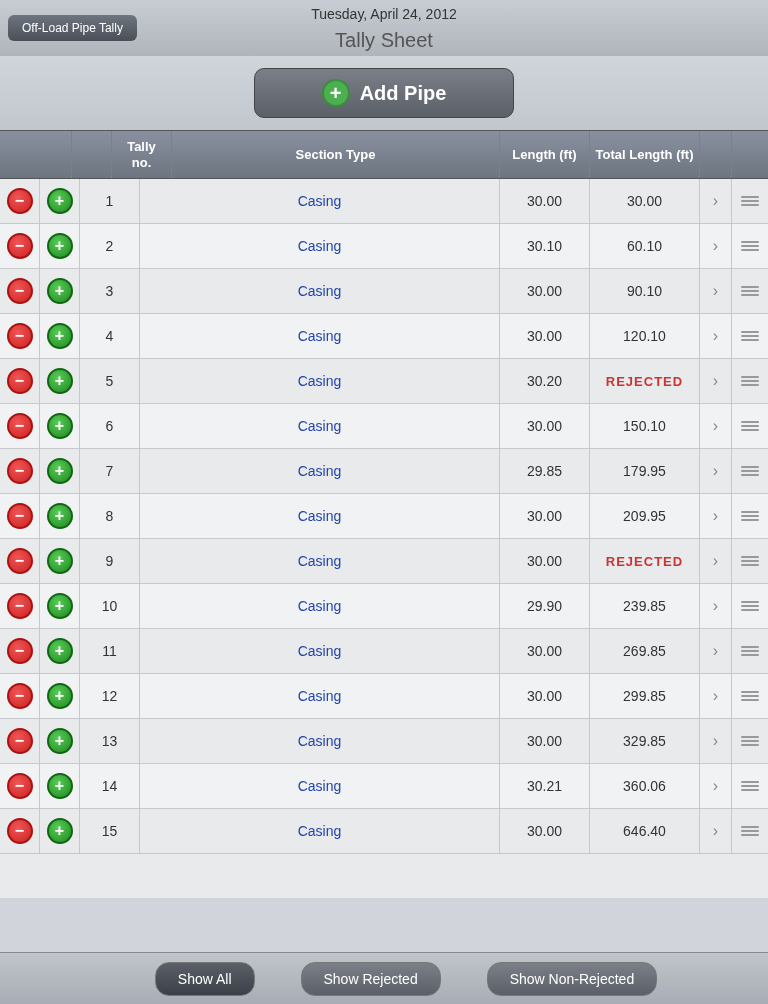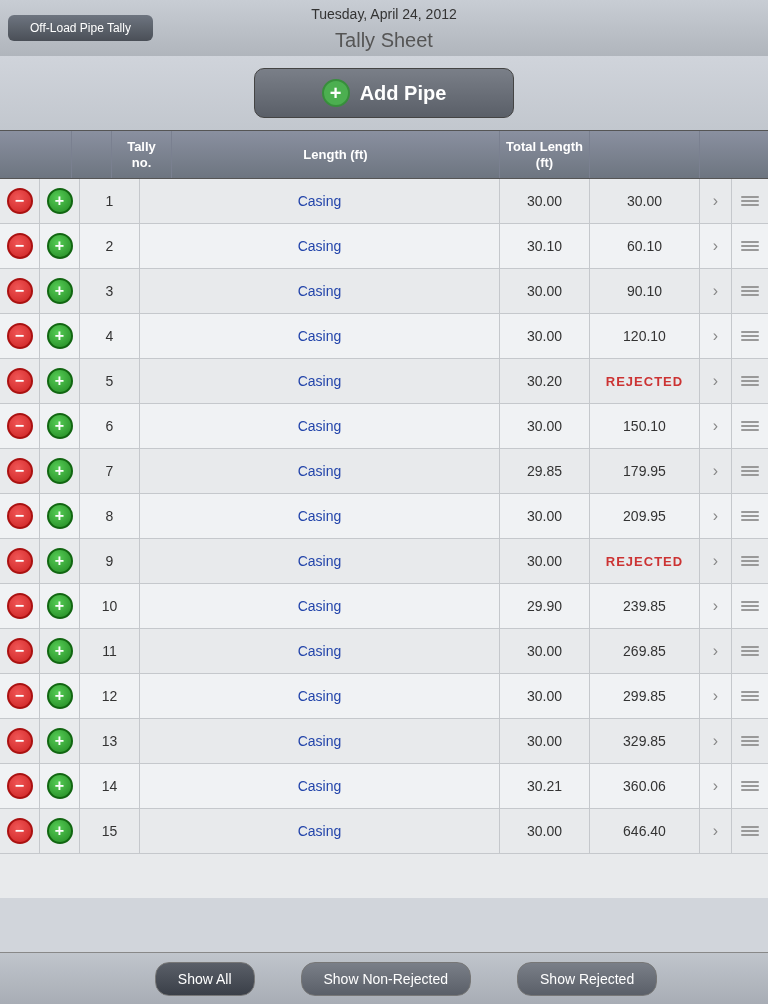--- a/index.html
+++ b/index.html
@@ -29,21 +29,21 @@
     }
     .top-bar .nav-btn {
       position: absolute;
       left: 8px;
       top: 50%;
       transform: translateY(-50%);
       background: linear-gradient(to bottom, #6e7580, #4a4f57);
       color: white;
       border: none;
       border-radius: 6px;
-      padding: 6px 22px;
+      padding: 6px 14px;
       font-size: 12px;
       cursor: pointer;
     }
     .add-item-section {
       background: linear-gradient(to bottom, #d0d4db, #c2c7ce);
       display: flex;
       justify-content: center;
       align-items: center;
       padding: 12px 0;
     }
@@ -216,20 +216,21 @@
   <button class="add-item-btn">
     <span class="plus-circle">+</span>
     <span>Add Pipe</span>
   </button>
 </div>
 
 <div class="table-header">
   <div class="col-head"></div>
   <div class="col-head"></div>
   <div class="col-head">Tally no.</div>
+  <div class="col-head">Section Type</div>
   <div class="col-head">Length (ft)</div>
   <div class="col-head">Total Length (ft)</div>
   <div class="col-head"></div>
   <div class="col-head"></div>
 </div>
 
 <div class="table-body" id="table-body">
 <div class="table-row">
       <div class="cell">
         <div class="minus-btn">−</div>
@@ -531,15 +532,15 @@
           <span></span>
           <span></span>
           <span></span>
         </div>
       </div>
     </div>
   </div>
 
 <div class="bottom-bar">
   <button class="filter-btn active">Show All</button>
+  <button class="filter-btn">Show Rejected</button>
   <button class="filter-btn">Show Non-Rejected</button>
-  <button class="filter-btn">Show Rejected</button>
 </div>
 
 </body></html>

